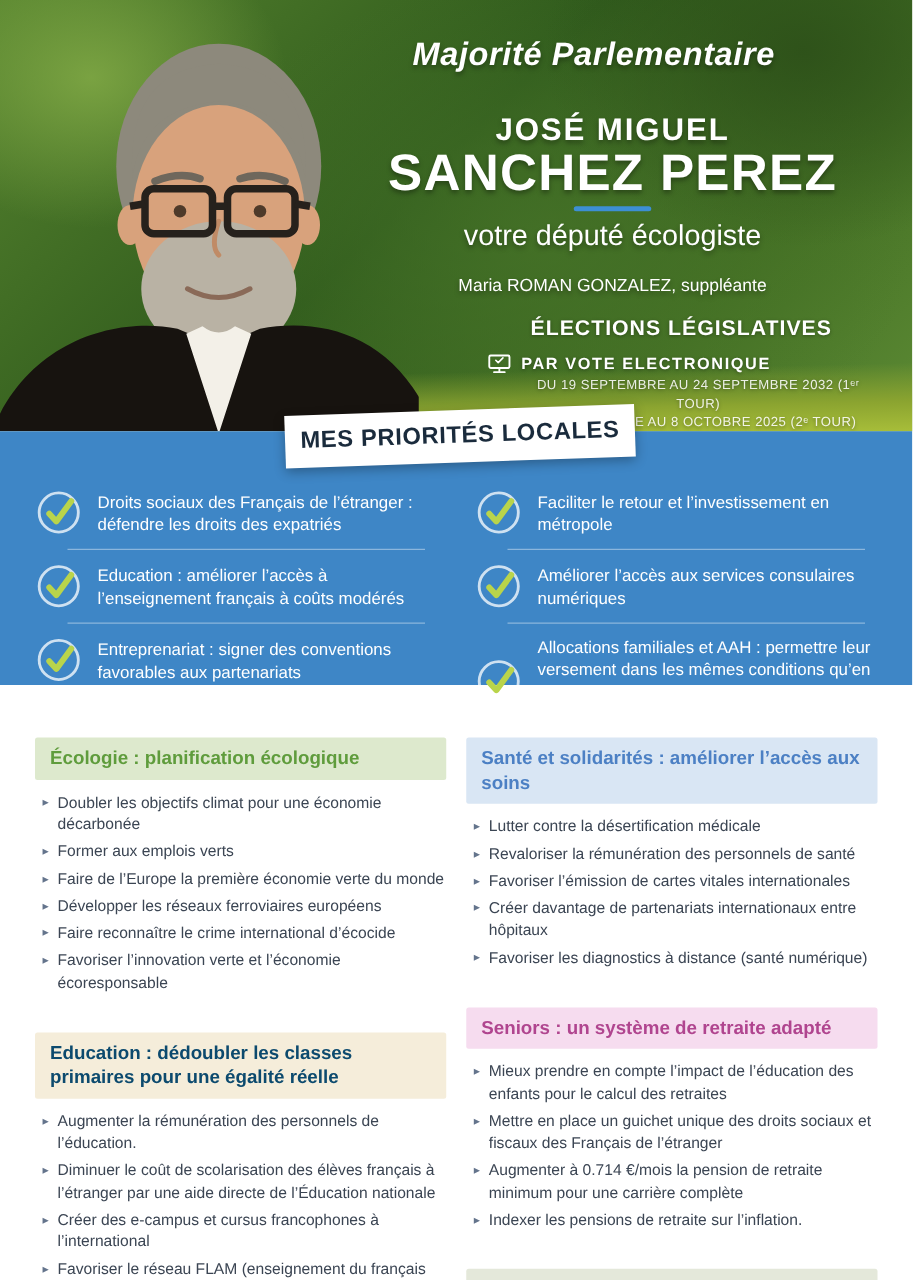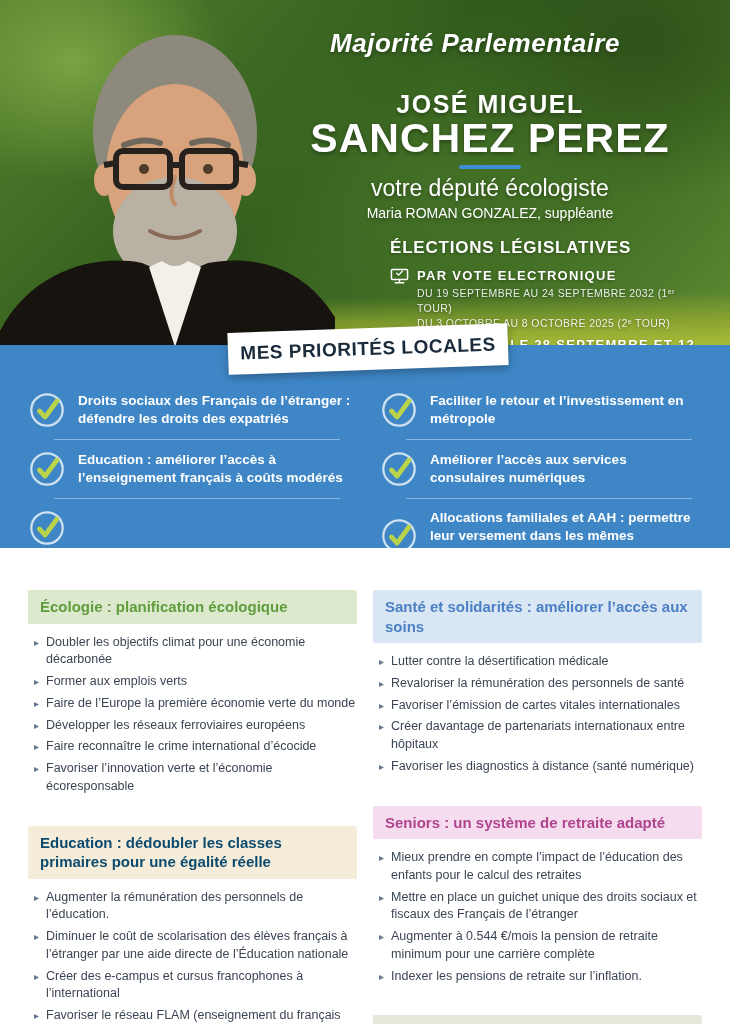--- a/index.html
+++ b/index.html
@@ -28,40 +28,40 @@
   .hero-right { position:absolute; left:310px; top:0; width:390px; color:#fff; text-align:center; }
   .party {
     margin:28px 60px 0 0; font-size:26px; font-weight:bold; font-style:italic;
     letter-spacing:.5px; text-shadow:0 2px 4px rgba(0,0,0,.35);
   }
   .name-block { margin:32px 30px 0 0; text-shadow:0 2px 4px rgba(0,0,0,.35); }
   .first-name { font-size:25px; font-weight:bold; letter-spacing:1.5px; line-height:1.05; }
   .last-name  { font-size:41px; font-weight:bold; letter-spacing:1px; line-height:1.05; }
   .name-underline { width:62px; height:4px; background:#3d8fd4; margin:5px auto 7px; border-radius:2px; }
   .role { font-size:23px; line-height:1.1; }
-  .substitute { font-size:14px; margin-top:3px; }
-
-  .elections { text-align:left; margin:17px 0 0 80px; text-shadow:0 1px 3px rgba(0,0,0,.35); }
+  .substitute { font-size:14px; margin-top:18px; }
+
+  .elections { text-align:center; margin:17px 0 0 80px; text-shadow:0 1px 3px rgba(0,0,0,.35); }
   .elections-title { font-size:17px; font-weight:bold; letter-spacing:.8px; margin-bottom:9px; }
   .vote-row { display:flex; align-items:flex-start; gap:8px; }
   .vote-row .vicon { width:19px; flex-shrink:0; padding-top:1px; }
   .vote-label { font-size:13px; font-weight:bold; letter-spacing:1.3px; line-height:1.4; }
   .vote-dates { margin:1px 0 5px 27px; font-size:10.5px; letter-spacing:.4px;
                 color:rgba(255,255,255,.88); line-height:1.45; }
 
   
   .priorities { position:absolute; top:345px; left:0; width:730px; height:203px; background:#3e86c6; }
   .loc-banner {
     position:absolute; top:-17px; left:228px; width:280px; padding:10px 0; z-index:5;
     background:#fff; transform:rotate(-2deg); box-shadow:0 3px 9px rgba(0,0,0,.3);
     text-align:center; font-weight:bold; font-size:19px; color:#1a2b3c; letter-spacing:.5px;
   }
   .pgrid { display:grid; grid-template-columns:1fr 1fr; column-gap:28px; padding:38px 26px 0 28px; }
-  .pitem { display:flex; align-items:center; gap:12px; padding:8px 0;
-           color:#fff; font-weight:bold; font-size:13.5px; line-height:1.35; text-align:left; }
+  .pitem { display:flex; align-items:flex-end; gap:12px; padding:8px 0;
+           color:#fff; font-weight:normal; font-size:13.5px; line-height:1.35; text-align:left; }
   .pitem .cicon { width:38px; height:38px; flex-shrink:0; }
   .pdivider { height:1px; background:rgba(255,255,255,.4); margin:2px 12px 2px 26px; }
 
   
   .engagements { position:absolute; top:560px; left:0; width:730px; }
   .eng-title { text-align:center; font-size:18px; font-weight:bold; letter-spacing:.6px;
                color:#1b2e41; margin-bottom:16px; }
   .ecols { display:flex; gap:16px; padding:0 28px; }
   .ecol { flex:1; min-width:0; }
   .sec { margin-bottom:17px; }
@@ -167,20 +167,21 @@
               <path d="M12 21 L18 27.5 L30.5 10.5" fill="none" stroke="#b9d44b" stroke-width="5" stroke-linecap="round" stroke-linejoin="round"></path>
             </svg>
           <span>Education : améliorer l’accès à l’enseignement français à coûts modérés</span>
         </div>
         <div class="pdivider"></div>
         <div class="pitem">
           <svg class="cicon" viewBox="0 0 40 40">
               <circle cx="20" cy="20" r="16.5" fill="none" stroke="rgba(255,255,255,.75)" stroke-width="2.4"></circle>
               <path d="M12 21 L18 27.5 L30.5 10.5" fill="none" stroke="#b9d44b" stroke-width="5" stroke-linecap="round" stroke-linejoin="round"></path>
             </svg>
+          <span>Entreprenariat : signer des conventions favorables aux partenariats</span>
         </div>
       </div>
 
       <div class="pcol">
         <div class="pitem">
           <svg class="cicon" viewBox="0 0 40 40">
               <circle cx="20" cy="20" r="16.5" fill="none" stroke="rgba(255,255,255,.75)" stroke-width="2.4"></circle>
               <path d="M12 21 L18 27.5 L30.5 10.5" fill="none" stroke="#b9d44b" stroke-width="5" stroke-linecap="round" stroke-linejoin="round"></path>
             </svg>
           <span>Faciliter le retour et l’investissement en métropole</span>
@@ -302,21 +303,21 @@
           <li>
                 <span class="arrow">▸</span>
                 <span>Mieux prendre en compte l’impact de l’éducation des enfants pour le calcul des retraites</span>
               </li>
               <li>
                 <span class="arrow">▸</span>
                 <span>Mettre en place un guichet unique des droits sociaux et fiscaux des Français de l’étranger</span>
               </li>
               <li>
                 <span class="arrow">▸</span>
-                <span>Augmenter à 0.544 €/mois la pension de retraite minimum pour une carrière complète</span>
+                <span>Augmenter à 0.714 €/mois la pension de retraite minimum pour une carrière complète</span>
               </li>
               <li>
                 <span class="arrow">▸</span>
                 <span>Indexer les pensions de retraite sur l’inflation.</span>
               </li>
             </ul>
         </div>
 
         <div class="sec">
           <div class="sec-header sec-slate">Jeunes Français à l’étranger</div>

